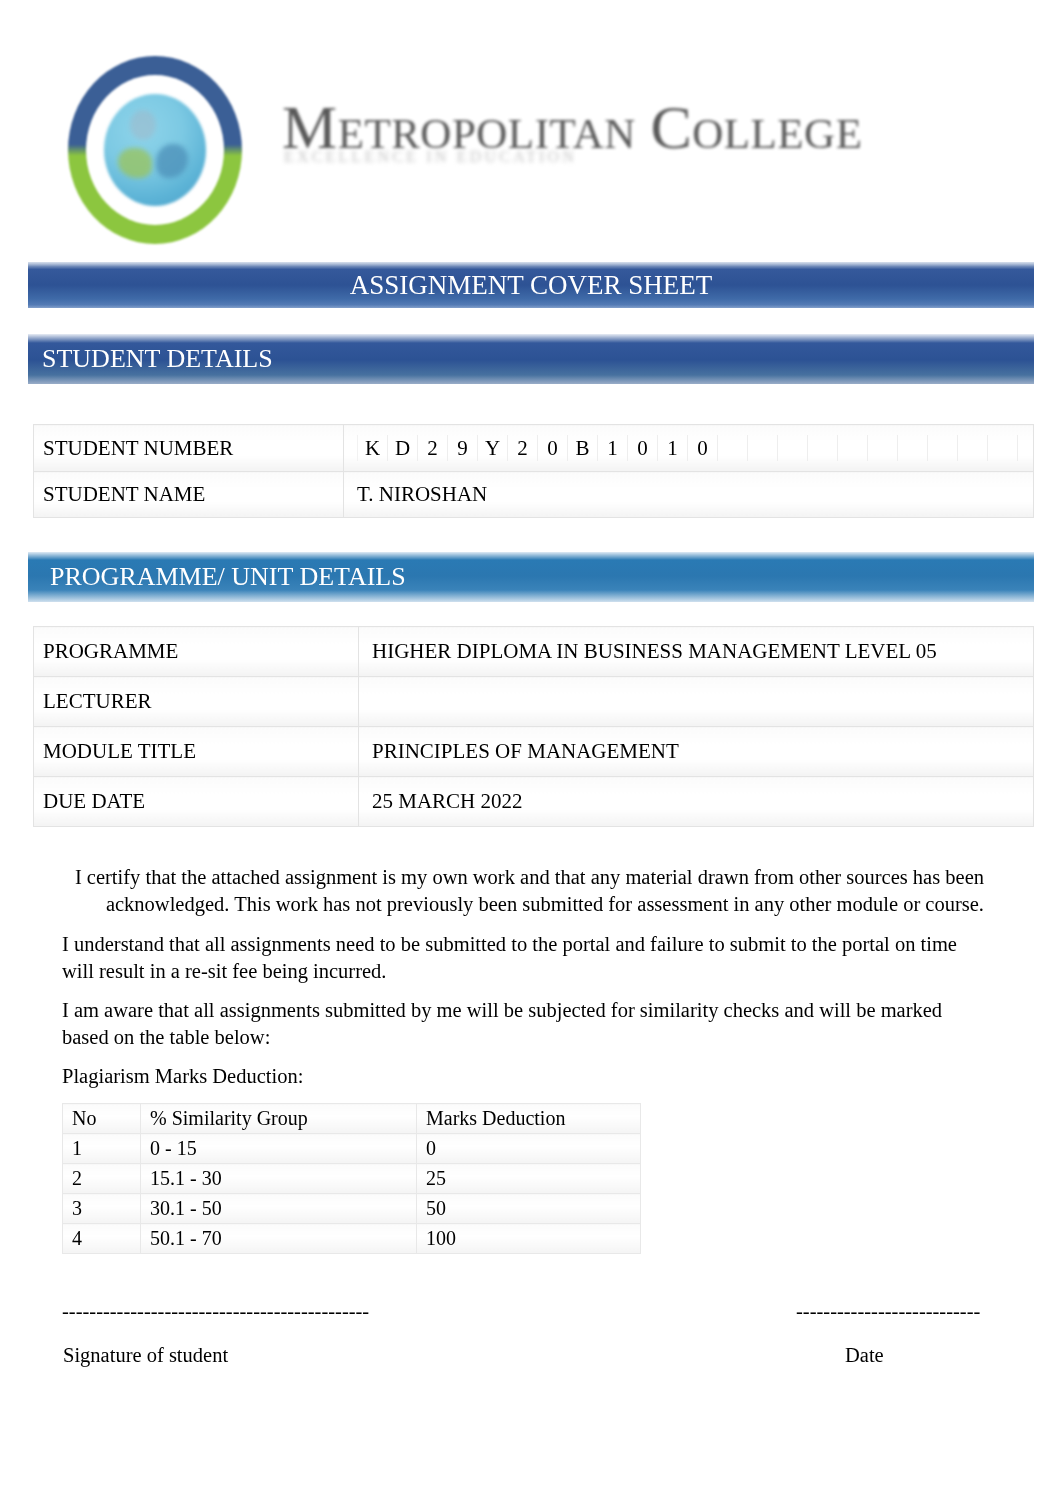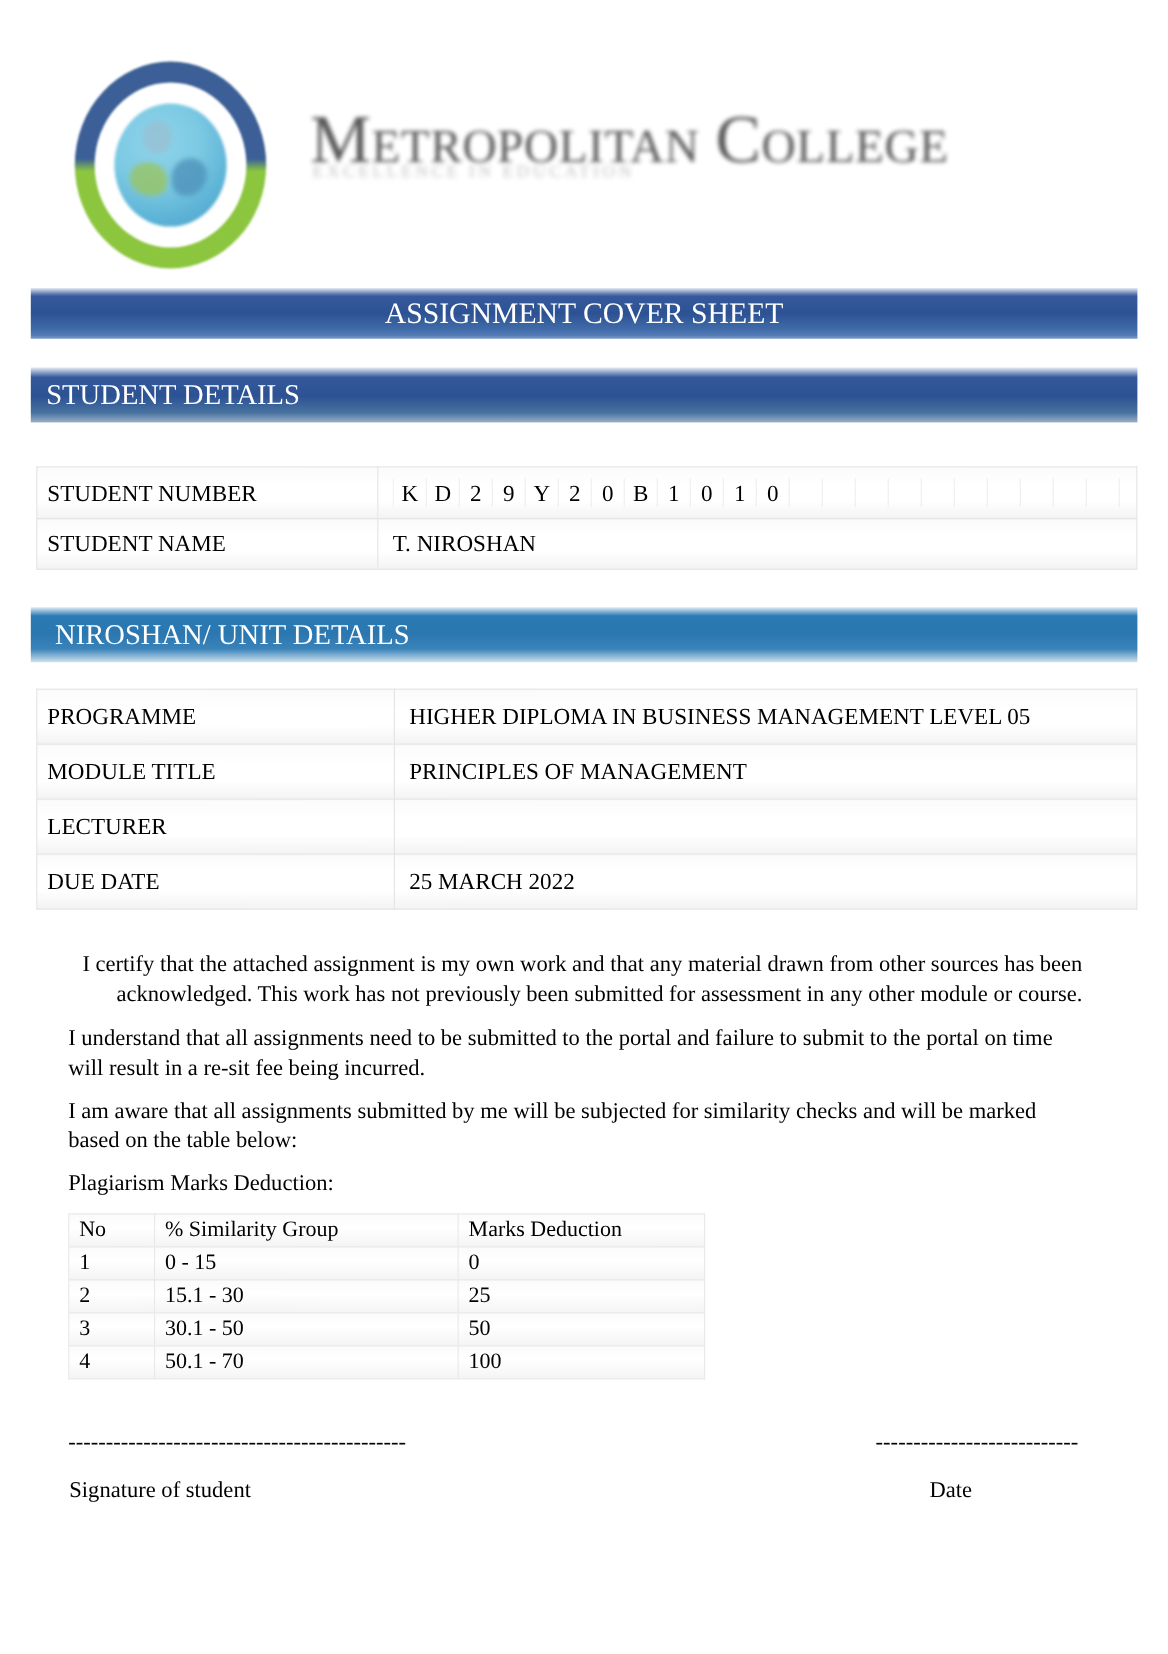--- a/index.html
+++ b/index.html
@@ -316,35 +316,35 @@
             </div>
       </td>
     </tr>
     <tr>
       <td class="lbl">STUDENT NAME</td>
       <td class="val">T. NIROSHAN</td>
     </tr>
   </tbody>
     </table>
 
-  <div class="bar bar-programme">NIROSHAN/ UNIT DETAILS</div>
+  <div class="bar bar-programme">PROGRAMME/ UNIT DETAILS</div>
 
   <table id="programme-table" class="detail-table">
     <tbody>
         <tr>
       <td class="lbl">PROGRAMME</td>
       <td class="val">HIGHER DIPLOMA IN BUSINESS MANAGEMENT LEVEL 05</td>
     </tr>
     <tr>
+      <td class="lbl">LECTURER</td>
+      <td class="val"></td>
+    </tr>
+    <tr>
       <td class="lbl">MODULE TITLE</td>
       <td class="val">PRINCIPLES OF MANAGEMENT</td>
-    </tr>
-    <tr>
-      <td class="lbl">LECTURER</td>
-      <td class="val"></td>
     </tr>
     <tr>
       <td class="lbl">DUE DATE</td>
       <td class="val">25 MARCH 2022</td>
     </tr>
   </tbody>
     </table>
 
   <div class="para" id="para-1">I certify that the attached assignment is my own work and that any material drawn from other sources has been acknowledged. This work has not previously been submitted for assessment in any other module or course.</div>
   <div class="para" id="para-2">I understand that all assignments need to be submitted to the portal and failure to submit to the portal on time will result in a re-sit fee being incurred.</div>

